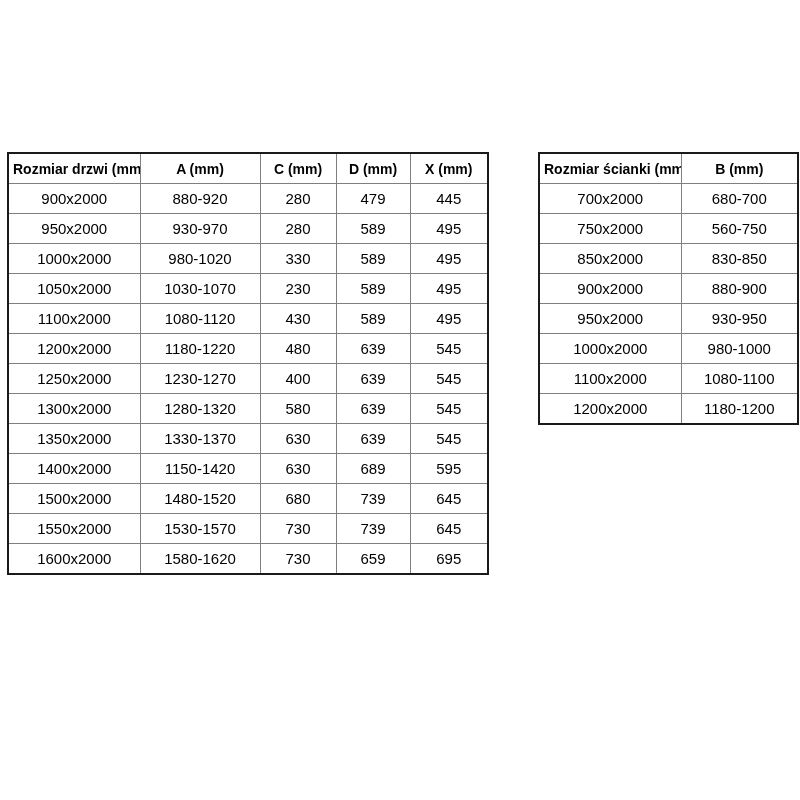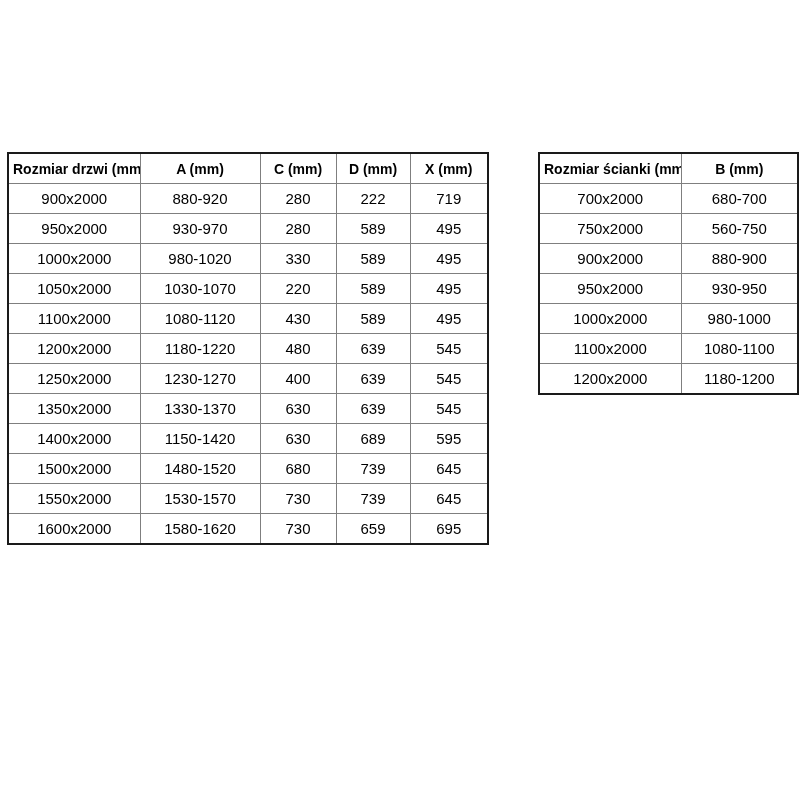--- a/index.html
+++ b/index.html
@@ -85,41 +85,41 @@
           <th>C (mm)</th>
           <th>D (mm)</th>
           <th>X (mm)</th>
         </tr>
     </thead>
     <tbody>
         <tr>
           <td>900x2000</td>
           <td>880-920</td>
           <td>280</td>
-          <td>222</td>
-          <td>719</td>
+          <td>479</td>
+          <td>445</td>
         </tr>
         <tr>
           <td>950x2000</td>
           <td>930-970</td>
           <td>280</td>
           <td>589</td>
           <td>495</td>
         </tr>
         <tr>
           <td>1000x2000</td>
           <td>980-1020</td>
           <td>330</td>
           <td>589</td>
           <td>495</td>
         </tr>
         <tr>
           <td>1050x2000</td>
           <td>1030-1070</td>
-          <td>220</td>
+          <td>230</td>
           <td>589</td>
           <td>495</td>
         </tr>
         <tr>
           <td>1100x2000</td>
           <td>1080-1120</td>
           <td>430</td>
           <td>589</td>
           <td>495</td>
         </tr>
@@ -127,20 +127,27 @@
           <td>1200x2000</td>
           <td>1180-1220</td>
           <td>480</td>
           <td>639</td>
           <td>545</td>
         </tr>
         <tr>
           <td>1250x2000</td>
           <td>1230-1270</td>
           <td>400</td>
+          <td>639</td>
+          <td>545</td>
+        </tr>
+        <tr>
+          <td>1300x2000</td>
+          <td>1280-1320</td>
+          <td>580</td>
           <td>639</td>
           <td>545</td>
         </tr>
         <tr>
           <td>1350x2000</td>
           <td>1330-1370</td>
           <td>630</td>
           <td>639</td>
           <td>545</td>
         </tr>
@@ -189,20 +196,24 @@
     <tbody>
         <tr>
           <td>700x2000</td>
           <td>680-700</td>
         </tr>
         <tr>
           <td>750x2000</td>
           <td>560-750</td>
         </tr>
         <tr>
+          <td>850x2000</td>
+          <td>830-850</td>
+        </tr>
+        <tr>
           <td>900x2000</td>
           <td>880-900</td>
         </tr>
         <tr>
           <td>950x2000</td>
           <td>930-950</td>
         </tr>
         <tr>
           <td>1000x2000</td>
           <td>980-1000</td>

